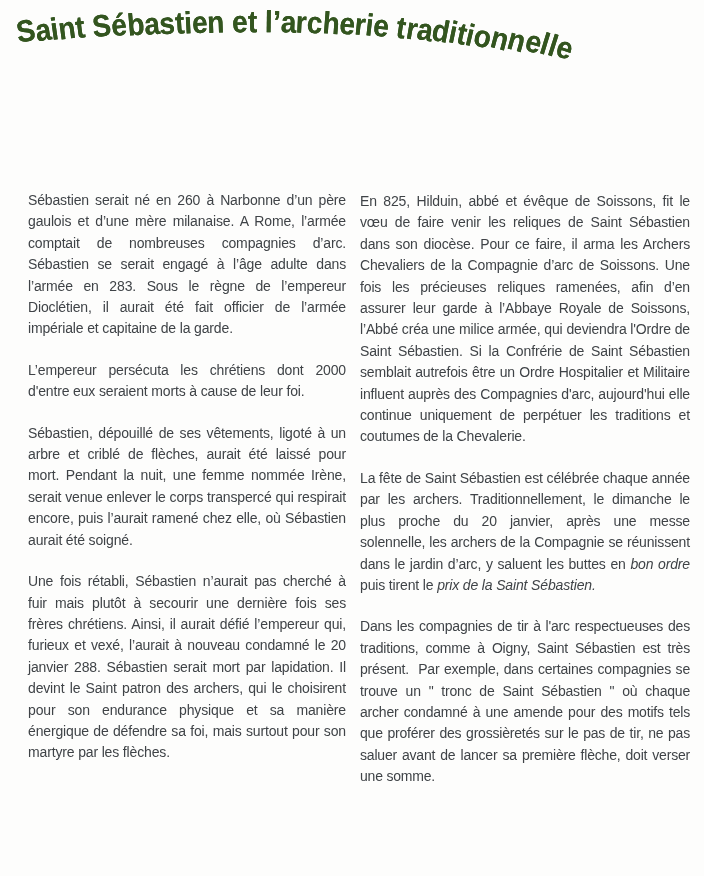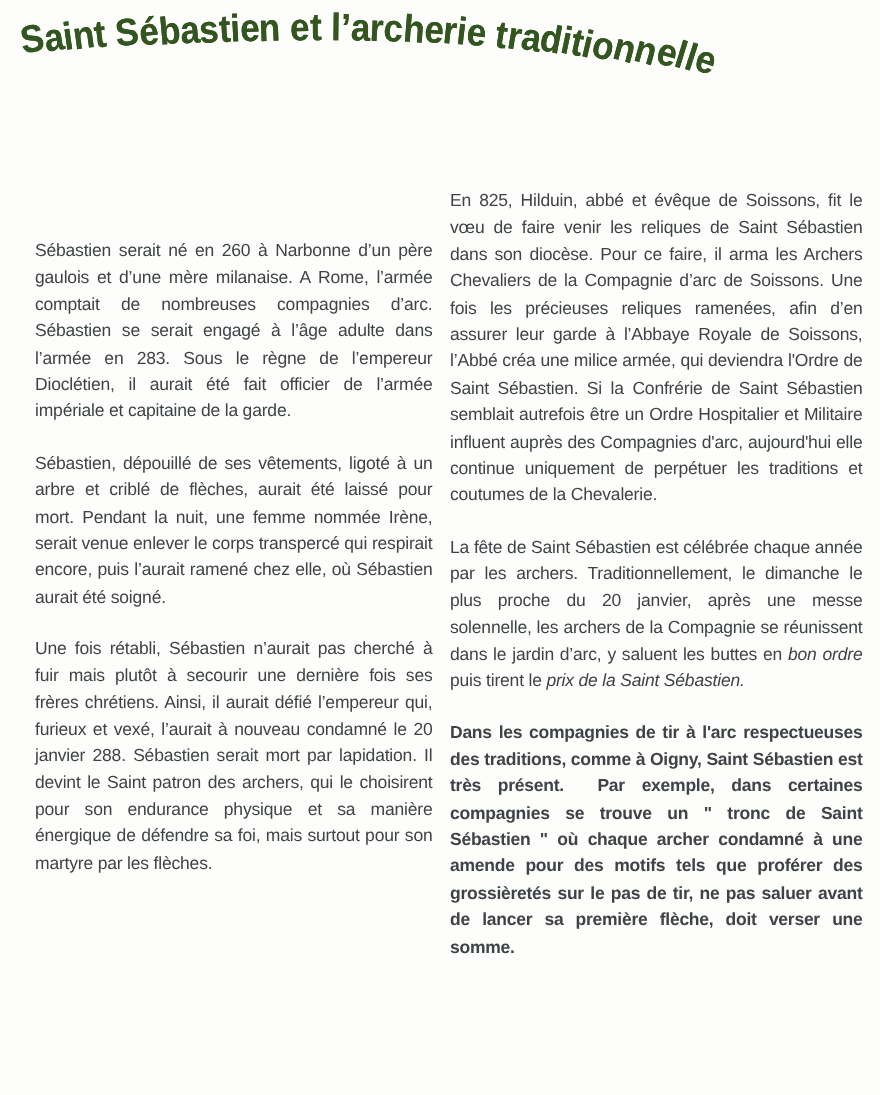--- a/index.html
+++ b/index.html
@@ -37,30 +37,30 @@
     padding-top: 6px;
     text-shadow: 0 0 0.4px var(--title-color);
   }
   .columns {
     display: flex;
     margin: 86px 14px 0 28px;
     gap: 14px;
   }
   .col { flex: none; }
   .col-left  { width: 318px; margin-top: 40px; }
-  .col-right { width: 330px; }
+  .col-right { width: 330px; margin-top: 41px; }
   .para {
     margin: 0 0 20px 0;
     font-size: 14px;
     letter-spacing: -0.15px;
     line-height: 21.4px;
     text-align: justify;
     color: var(--text-color);
   }
-  .para.bold { font-weight: bold; letter-spacing: -0.2px; }
+  .para.bold { font-weight: normal; letter-spacing: -0.2px; }
   .italic { font-style: italic; }
 </style>
 </head>
 <body>
 
 <div class="page">
   <div class="title-wrap">
       <span class="title-char" style="transform: translateY(9.2px) rotate(-9.2deg) scaleY(1.1);">S</span>
       <span class="title-char" style="transform: translateY(8.2px) rotate(-8.7deg) scaleY(1.1);">a</span>
       <span class="title-char" style="transform: translateY(7.3px) rotate(-8.2deg) scaleY(1.1);">i</span>
@@ -102,20 +102,21 @@
       <span class="title-char" style="transform: translateY(16.8px) rotate(14.8deg) scaleY(1.1);">n</span>
       <span class="title-char" style="transform: translateY(18.5px) rotate(15.6deg) scaleY(1.1);">n</span>
       <span class="title-char" style="transform: translateY(20.3px) rotate(16.3deg) scaleY(1.1);">e</span>
       <span class="title-char" style="transform: translateY(22.2px) rotate(17.1deg) scaleY(1.1);">l</span>
       <span class="title-char" style="transform: translateY(24.2px) rotate(17.8deg) scaleY(1.1);">l</span>
       <span class="title-char" style="transform: translateY(26.2px) rotate(18.6deg) scaleY(1.1);">e</span>
     </div>
   <div class="columns">
     <div class="col col-left">
         <p class="para"><span>Sébastien serait né en 260 à Narbonne d’un père gaulois et d’une mère milanaise. A Rome, l’armée comptait de nombreuses compagnies d’arc. Sébastien se serait engagé à l’âge adulte dans l’armée en 283. Sous le règne de l’empereur Dioclétien, il aurait été fait officier de l’armée impériale et capitaine de la garde.</span></p>
+        <p class="para"><span>L’empereur persécuta les chrétiens dont 2000 d'entre eux seraient morts à cause de leur foi.</span></p>
         <p class="para"><span>Sébastien, dépouillé de ses vêtements, ligoté à un arbre et criblé de flèches, aurait été laissé pour mort. Pendant la nuit, une femme nommée Irène, serait venue enlever le corps transpercé qui respirait encore, puis l’aurait ramené chez elle, où Sébastien aurait été soigné.</span></p>
         <p class="para"><span>Une fois rétabli, Sébastien n’aurait pas cherché à fuir mais plutôt à secourir une dernière fois ses frères chrétiens. Ainsi, il aurait défié l’empereur qui, furieux et vexé, l’aurait à nouveau condamné le 20 janvier 288. Sébastien serait mort par lapidation. Il devint le Saint patron des archers, qui le choisirent pour son endurance physique et sa manière énergique de défendre sa foi, mais surtout pour son martyre par les flèches.</span></p>
       </div>
     <div class="col col-right">
         <p class="para"><span>En 825, Hilduin, abbé et évêque de Soissons, fit le vœu de faire venir les reliques de Saint Sébastien dans son diocèse. Pour ce faire, il arma les Archers Chevaliers de la Compagnie d’arc de Soissons. Une fois les précieuses reliques ramenées, afin d’en assurer leur garde à l’Abbaye Royale de Soissons, l’Abbé créa une milice armée, qui deviendra l'Ordre de Saint Sébastien. Si la Confrérie de Saint Sébastien semblait autrefois être un Ordre Hospitalier et Militaire influent auprès des Compagnies d'arc, aujourd'hui elle continue uniquement de perpétuer les traditions et coutumes de la Chevalerie.</span></p>
         <p class="para"><span>La fête de Saint Sébastien est célébrée chaque année par les archers. Traditionnellement, le dimanche le plus proche du 20 janvier, après une messe solennelle, les archers de la Compagnie se réunissent dans le jardin d’arc, y saluent les buttes en </span><span class="italic">bon ordre</span><span> puis tirent le </span><span class="italic">prix de la Saint Sébastien.</span></p>
         <p class="para bold"><span>Dans les compagnies de tir à l'arc respectueuses des traditions, comme à Oigny, Saint Sébastien est très présent.&nbsp; Par exemple, dans certaines compagnies se trouve un " tronc de Saint Sébastien " où chaque archer condamné à une amende pour des motifs tels que proférer des grossièretés sur le pas de tir, ne pas saluer avant de lancer sa première flèche, doit verser une somme.</span></p>
       </div>
   </div>
 </div>

